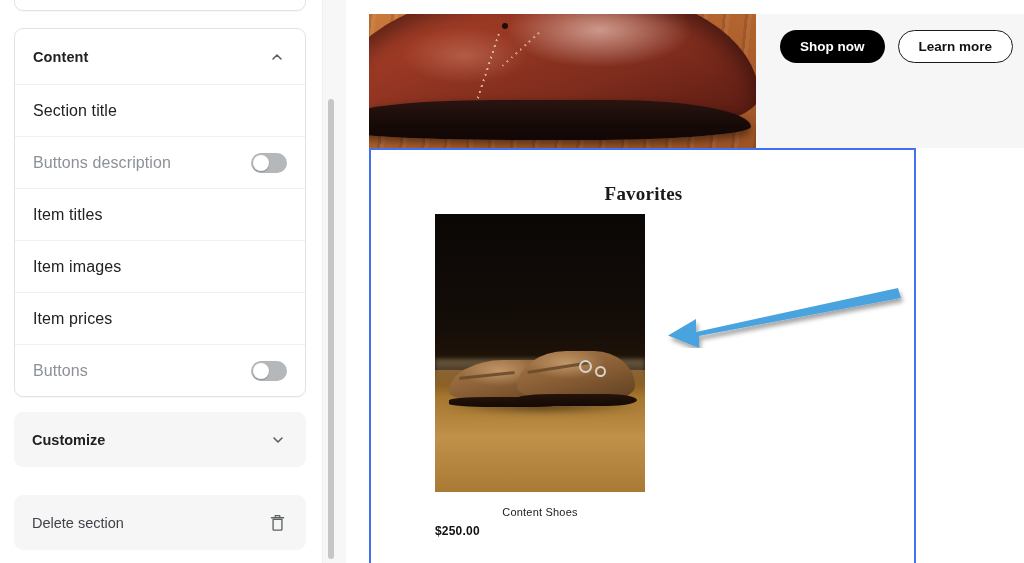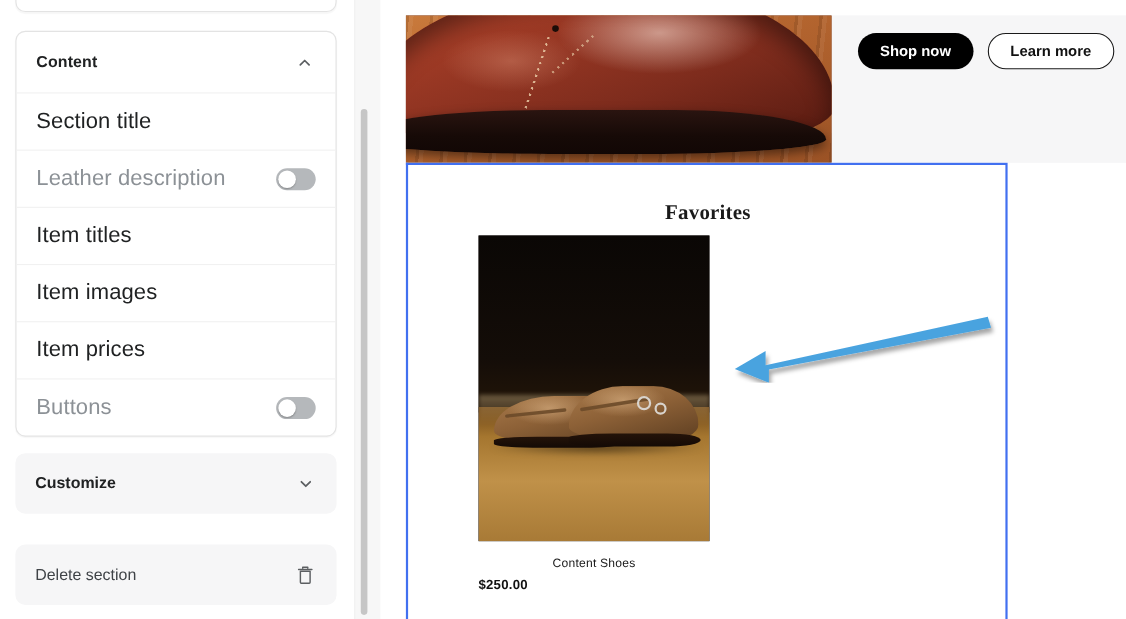--- a/index.html
+++ b/index.html
@@ -44,21 +44,21 @@
   }
   .chev { width: 16px; height: 16px; display:block; color:#5c5f62; }
 
   .row {
     height: 52px;
     display: flex; align-items: center; justify-content: space-between;
     padding: 0 18px;
     border-top: 1px solid #f1f1f1;
   }
   .row:first-of-type { border-top: none; }
-  .row .label { font-size: 20px; color: #202223; letter-spacing: .1px; }
+  .row .label { font-size: 16px; color: #202223; letter-spacing: .1px; }
   .row.disabled .label { color: #8c9196; }
 
   .toggle {
     width: 36px; height: 20px;
     border-radius: 10px;
     background: #b5b8bb;
     position: relative;
     flex: none;
   }
   .toggle .knob {
@@ -302,21 +302,21 @@
             <polyline points="5,12.5 10,7.5 15,12.5"></polyline>
           </svg>
         </span>
       </div>
 
       <div class="row">
         <span class="label">Section title</span>
       </div>
 
       <div class="row disabled">
-        <span class="label">Leather description</span>
+        <span class="label">Buttons description</span>
         <span class="toggle">
           <span class="knob"></span>
         </span>
       </div>
 
       <div class="row">
         <span class="label">Item titles</span>
       </div>
 
       <div class="row">

